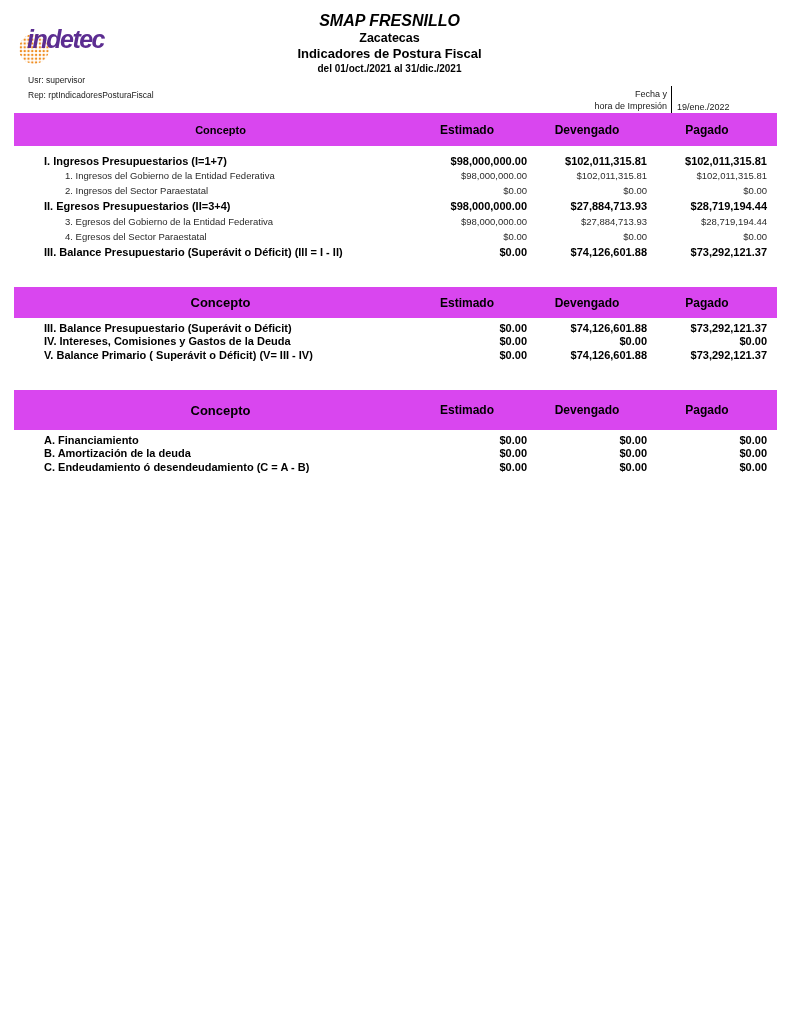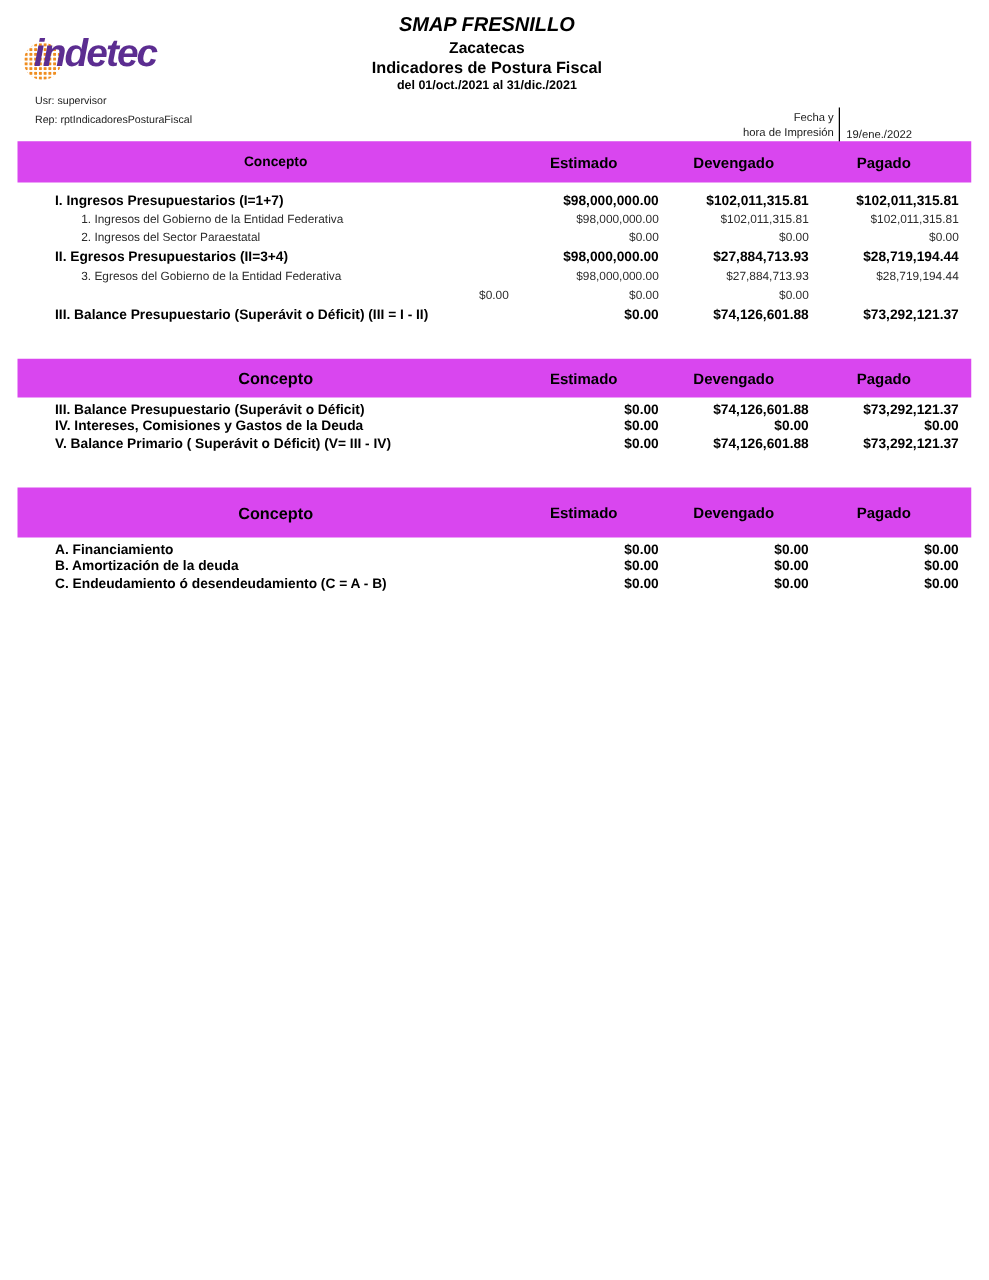--- a/index.html
+++ b/index.html
@@ -8,21 +8,21 @@
     font-family:"Liberation Sans", sans-serif; color:#000; overflow:hidden;
   }
   
   .logo { position:absolute; left:18px; top:22px; width:120px; height:48px; }
   .logo-ball {
     position:absolute; left:1px; top:12px; width:30px; height:30px; border-radius:50%;
     background-image:radial-gradient(circle, #ef8c1e 1.15px, rgba(0,0,0,0) 1.55px);
     background-size:3.8px 3.8px;
   }
   .logo-text {
-    position:absolute; left:9px; top:3px; font-size:31px; font-weight:bold; font-style:italic;
+    position:absolute; left:9px; top:3px; font-size:25px; font-weight:bold; font-style:italic;
     color:#5c2d91; letter-spacing:-1.5px;
   }
   
   .titles { position:absolute; left:0; top:12px; width:779px; text-align:center; }
   .h-title   { font-size:16px;   font-weight:bold; line-height:18px;font-style:italic; }
   .h-sub     { font-size:12.5px; font-weight:bold; line-height:16px; }
   .h-report  { font-size:13px;   font-weight:bold; line-height:15px; }
   .h-period  { font-size:10px; font-weight:bold; line-height:15px; }
   
   .meta { position:absolute; left:28px; top:73px; font-size:8.5px; line-height:14.5px; color:#1a1a1a; }
@@ -122,20 +122,21 @@
         <div class="cell-num">$27,884,713.93</div>
         <div class="cell-num">$28,719,194.44</div>
       </div>
       <div class="row row-t1 sub">
         <div class="cell-label">3. Egresos del Gobierno de la Entidad Federativa</div>
         <div class="cell-num">$98,000,000.00</div>
         <div class="cell-num">$27,884,713.93</div>
         <div class="cell-num">$28,719,194.44</div>
       </div>
       <div class="row row-t1 sub">
+        <div class="cell-label">4. Egresos del Sector Paraestatal</div>
         <div class="cell-num">$0.00</div>
         <div class="cell-num">$0.00</div>
         <div class="cell-num">$0.00</div>
       </div>
       <div class="row row-t1">
         <div class="cell-label">III. Balance Presupuestario (Superávit o Déficit) (III = I - II)</div>
         <div class="cell-num">$0.00</div>
         <div class="cell-num">$74,126,601.88</div>
         <div class="cell-num">$73,292,121.37</div>
       </div>

